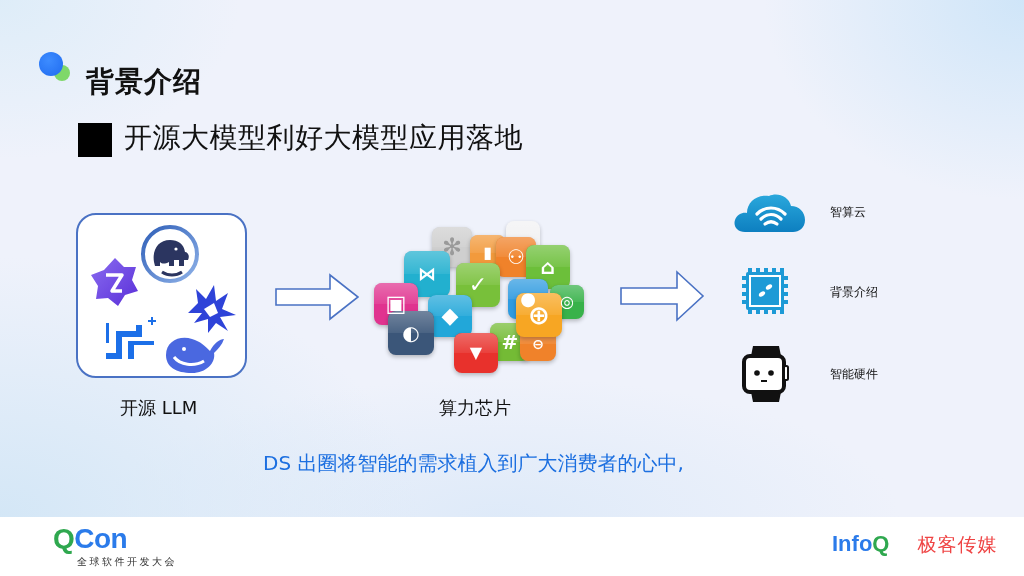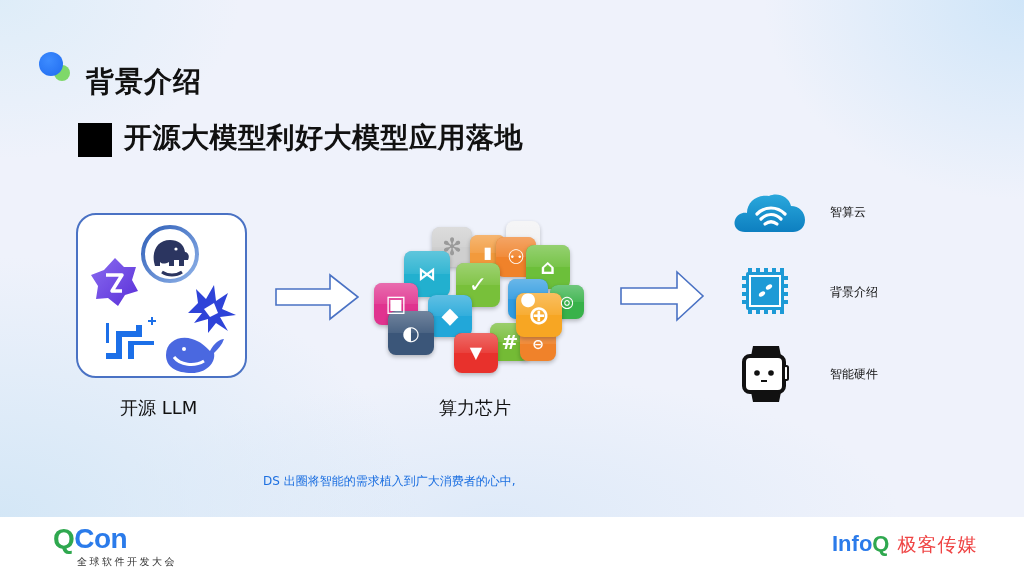--- a/index.html
+++ b/index.html
@@ -35,21 +35,20 @@
     .section-title {
       position: absolute; left: 86px; top: 64px; font-size: 28px; font-weight: bold;
       color: #111; letter-spacing: 1px; line-height: 36px;
     }
     .bullet-square {
       position: absolute; left: 78px; top: 123px; width: 34px; height: 34px; background: #000;
     }
     .subtitle {
       position: absolute; left: 124px; top: 118px; font-size: 28px; color: #111; line-height: 40px;
       letter-spacing: 0.5px;
-      font-weight: bold;
     }
 
     
     .llm-box {
       position: absolute; left: 76px; top: 213px; width: 171px; height: 165px;
       border: 2.5px solid #4a72c4; border-radius: 20px; background: #ffffff;
       overflow: hidden;
     }
     .llm-box svg { position: absolute; }
     .caption {
@@ -73,30 +72,30 @@
       border-radius: 8px 8px 0 0;
     }
     .app .glyph { position: relative; z-index: 1; color: #fff; font-weight: bold; line-height: 1; }
 
     
     .right-item-label { position: absolute; font-size: 12px; color: #111; line-height: 24px; }
     .right-icon { position: absolute; }
 
     
     .highlight {
-      position: absolute; left: 263px; top: 449px; font-size: 12px; color: #1c6fe0; line-height: 29px; margin-top: 18px;
+      position: absolute; left: 263px; top: 449px; font-size: 20px; color: #1c6fe0; line-height: 29px;
     }
 
     
     .qcon-logo { position: absolute; left: 53px; top: 524px; }
     .qcon-word { font-size: 28px; font-weight: bold; line-height: 30px; letter-spacing: -0.5px; font-family: "Liberation Sans", sans-serif; }
     .qcon-q { color: #2fa84f; }
     .qcon-rest { color: #2b7bea; }
     .qcon-sub { font-size: 10px; color: #333; letter-spacing: 2.5px; margin-top: 1px; margin-left: 24px; }
-    .infoq-logo { position: absolute; left: 832px; top: 532px; display: flex; align-items: flex-start; }
+    .infoq-logo { position: absolute; left: 832px; top: 532px; display: flex; align-items: flex-start; gap: 20px; }
     .infoq-word { font-size: 22px; font-weight: bold; color: #2b7bea; font-family: "Liberation Sans", sans-serif; line-height: 24px; }
     .infoq-word .q { color: #2fa84f; }
     .infoq-cn { font-size: 19px; color: #ef4444; margin-left: 8px; letter-spacing: 1px; line-height: 24px; }
   </style>
 </head>
 <body>
 
 <div class="slide"></div>
 <div class="footer"></div>
 

